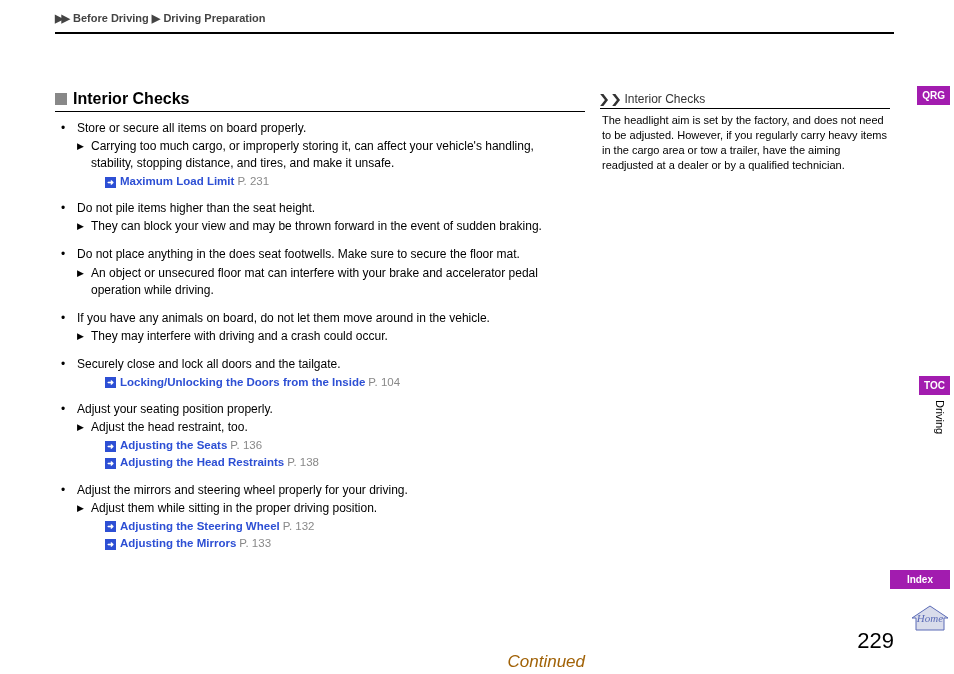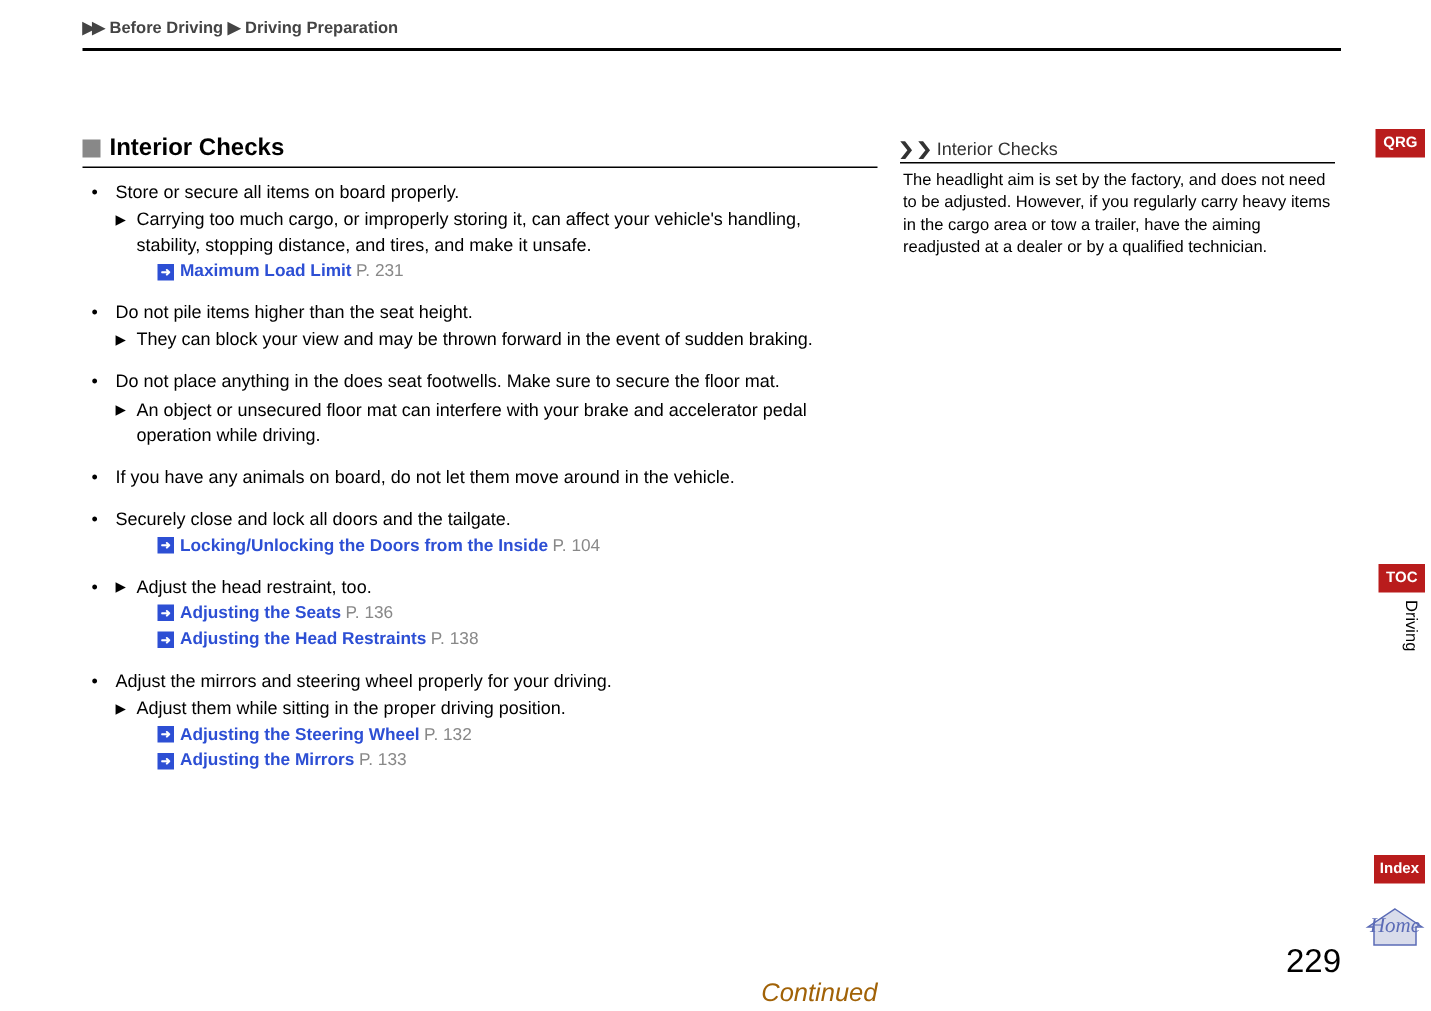--- a/index.html
+++ b/index.html
@@ -29,27 +29,27 @@
     vertical-align:middle;margin-right:4px}
   .xref .pg{color:#888;font-weight:400;margin-left:3px}
   .side{position:absolute;left:600px;top:92px;width:290px}
   .side-h{font-size:12px;color:#333;border-bottom:1.5px solid #000;
     padding-bottom:2px}
   .side-h .dbl{display:inline-block;transform:scaleX(1.2);margin-right:1px}
   .side-p{font-size:11px;line-height:1.35;margin:4px 0 15px 0;padding:0 2px}
   .foot-c{position:absolute;left:55px;width:530px;top:652px;
     text-align:right;font-style:italic;font-size:17px;color:#a16207}
   .foot-n{position:absolute;right:60px;top:628px;font-size:22px}
-  .tab{position:absolute;right:4px;background:#b91c1c;color:#fff;
+  .tab{position:absolute;right:4px;background:#a21caf;color:#fff;
     font-size:10px;font-weight:700;padding:4px 5px;text-align:center}
   .chap{position:absolute;right:8px;top:400px;font-size:11px;
     writing-mode:vertical-rl}
   .home{position:absolute;right:4px;top:604px;width:40px;height:28px;
     display:flex;align-items:center;justify-content:center;
-    color:#5b6bb6;font-style:italic;font-size:14px;
+    color:#5b6bb6;font-style:italic;font-size:11px;
     font-family:"Brush Script MT",cursive}
   .home svg{position:absolute;left:0;top:0}
 </style>
 </head>
 <body>
 
 <div id="page">
 
   <div class="bc">
     <span class="sep">▶▶</span>
@@ -73,26 +73,28 @@
         <li>
           <div>Do not pile items higher than the seat height.</div>
           <div class="sub">They can block your view and may be thrown forward in the event of sudden braking.</div>
         </li>
         <li>
           <div>Do not place anything in the does seat footwells. Make sure to secure the floor mat.</div>
           <div class="sub">An object or unsecured floor mat can interfere with your brake and accelerator pedal operation while driving.</div>
         </li>
         <li>
           <div>If you have any animals on board, do not let them move around in the vehicle.</div>
+          <div class="sub">They may interfere with driving and a crash could occur.</div>
         </li>
         <li>
           <div>Securely close and lock all doors and the tailgate.</div>
           <div class="xref"><span class="ic">➜</span><span>Locking/Unlocking the Doors from the Inside</span><span class="pg">P. 104</span></div>
         </li>
         <li>
+          <div>Adjust your seating position properly.</div>
           <div class="sub">Adjust the head restraint, too.</div>
           <div class="xref"><span class="ic">➜</span><span>Adjusting the Seats</span><span class="pg">P. 136</span></div>
           <div class="xref"><span class="ic">➜</span><span>Adjusting the Head Restraints</span><span class="pg">P. 138</span></div>
         </li>
         <li>
           <div>Adjust the mirrors and steering wheel properly for your driving.</div>
           <div class="sub">Adjust them while sitting in the proper driving position.</div>
           <div class="xref"><span class="ic">➜</span><span>Adjusting the Steering Wheel</span><span class="pg">P. 132</span></div>
           <div class="xref"><span class="ic">➜</span><span>Adjusting the Mirrors</span><span class="pg">P. 133</span></div>
         </li>
@@ -106,20 +108,20 @@
     </div>
     <p class="side-p">The headlight aim is set by the factory, and does not need to be adjusted. However, if you regularly carry heavy items in the cargo area or tow a trailer, have the aiming readjusted at a dealer or by a qualified technician.</p>
   </div>
 
   <div class="foot-c">Continued</div>
   <div class="foot-n">229</div>
 
   <div class="tab" style="top:86px">QRG</div>
   <div class="tab" style="top:376px">TOC</div>
   <div class="chap">Driving</div>
-  <div class="tab" style="top:570px;padding:4px 4px">Index</div>
+  <div class="tab" style="top:570px;padding:4px 17px">Index</div>
   <div class="home">
     <svg width="40" height="28">
       <polygon points="20,2 38,14 34,14 34,26 6,26 6,14 2,14" fill="#d9dceb" stroke="#5b6bb6" stroke-width="1"></polygon>
     </svg>
     <span style="position:relative">Home</span>
   </div>
 </div>
 
 </body></html>

